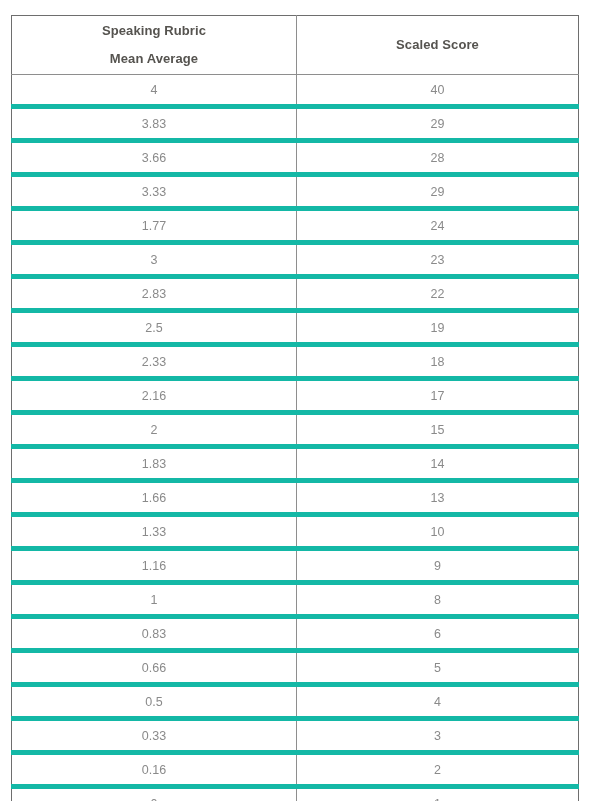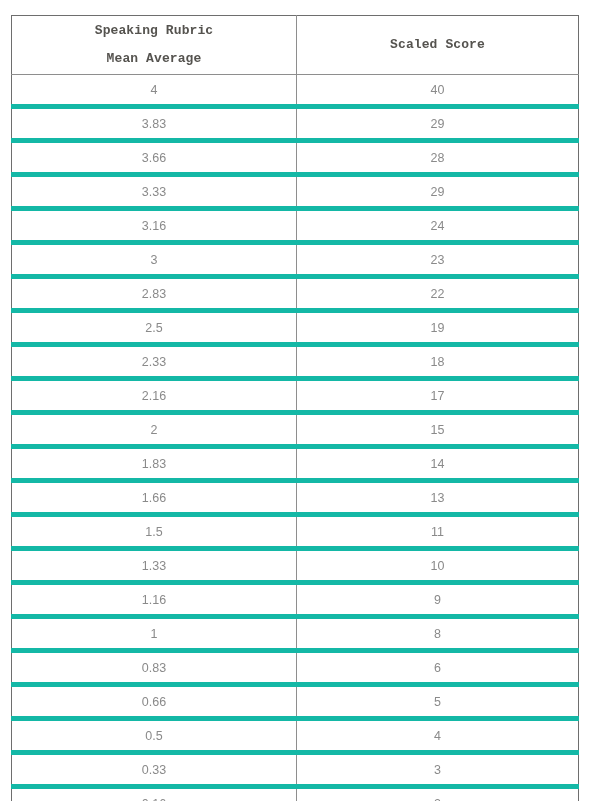--- a/index.html
+++ b/index.html
@@ -55,21 +55,20 @@
     border-right: none;
   }
 
   thead th {
     height: 58px;
     font-size: 13px;
     font-weight: bold;
     color: #55534f;
     letter-spacing: 0.1px;
     border-bottom: 1px solid #8e8e8e;
-    font-family: Liberation Mono, monospace;
   }
 
   .hdr-stack {
     display: flex;
     flex-direction: column;
     justify-content: center;
     align-items: center;
     height: 58px;
     line-height: 28px;
   }
@@ -128,21 +127,21 @@
         </tr>
         <tr>
           <td>3.66</td>
           <td>28</td>
         </tr>
         <tr>
           <td>3.33</td>
           <td>29</td>
         </tr>
         <tr>
-          <td>3.16</td>
+          <td>1.77</td>
           <td>24</td>
         </tr>
         <tr>
           <td>3</td>
           <td>23</td>
         </tr>
         <tr>
           <td>2.83</td>
           <td>22</td>
         </tr>
@@ -164,24 +163,20 @@
         </tr>
         <tr>
           <td>1.83</td>
           <td>14</td>
         </tr>
         <tr>
           <td>1.66</td>
           <td>13</td>
         </tr>
         <tr>
-          <td>1.5</td>
-          <td>11</td>
-        </tr>
-        <tr>
           <td>1.33</td>
           <td>10</td>
         </tr>
         <tr>
           <td>1.16</td>
           <td>9</td>
         </tr>
         <tr>
           <td>1</td>
           <td>8</td>

